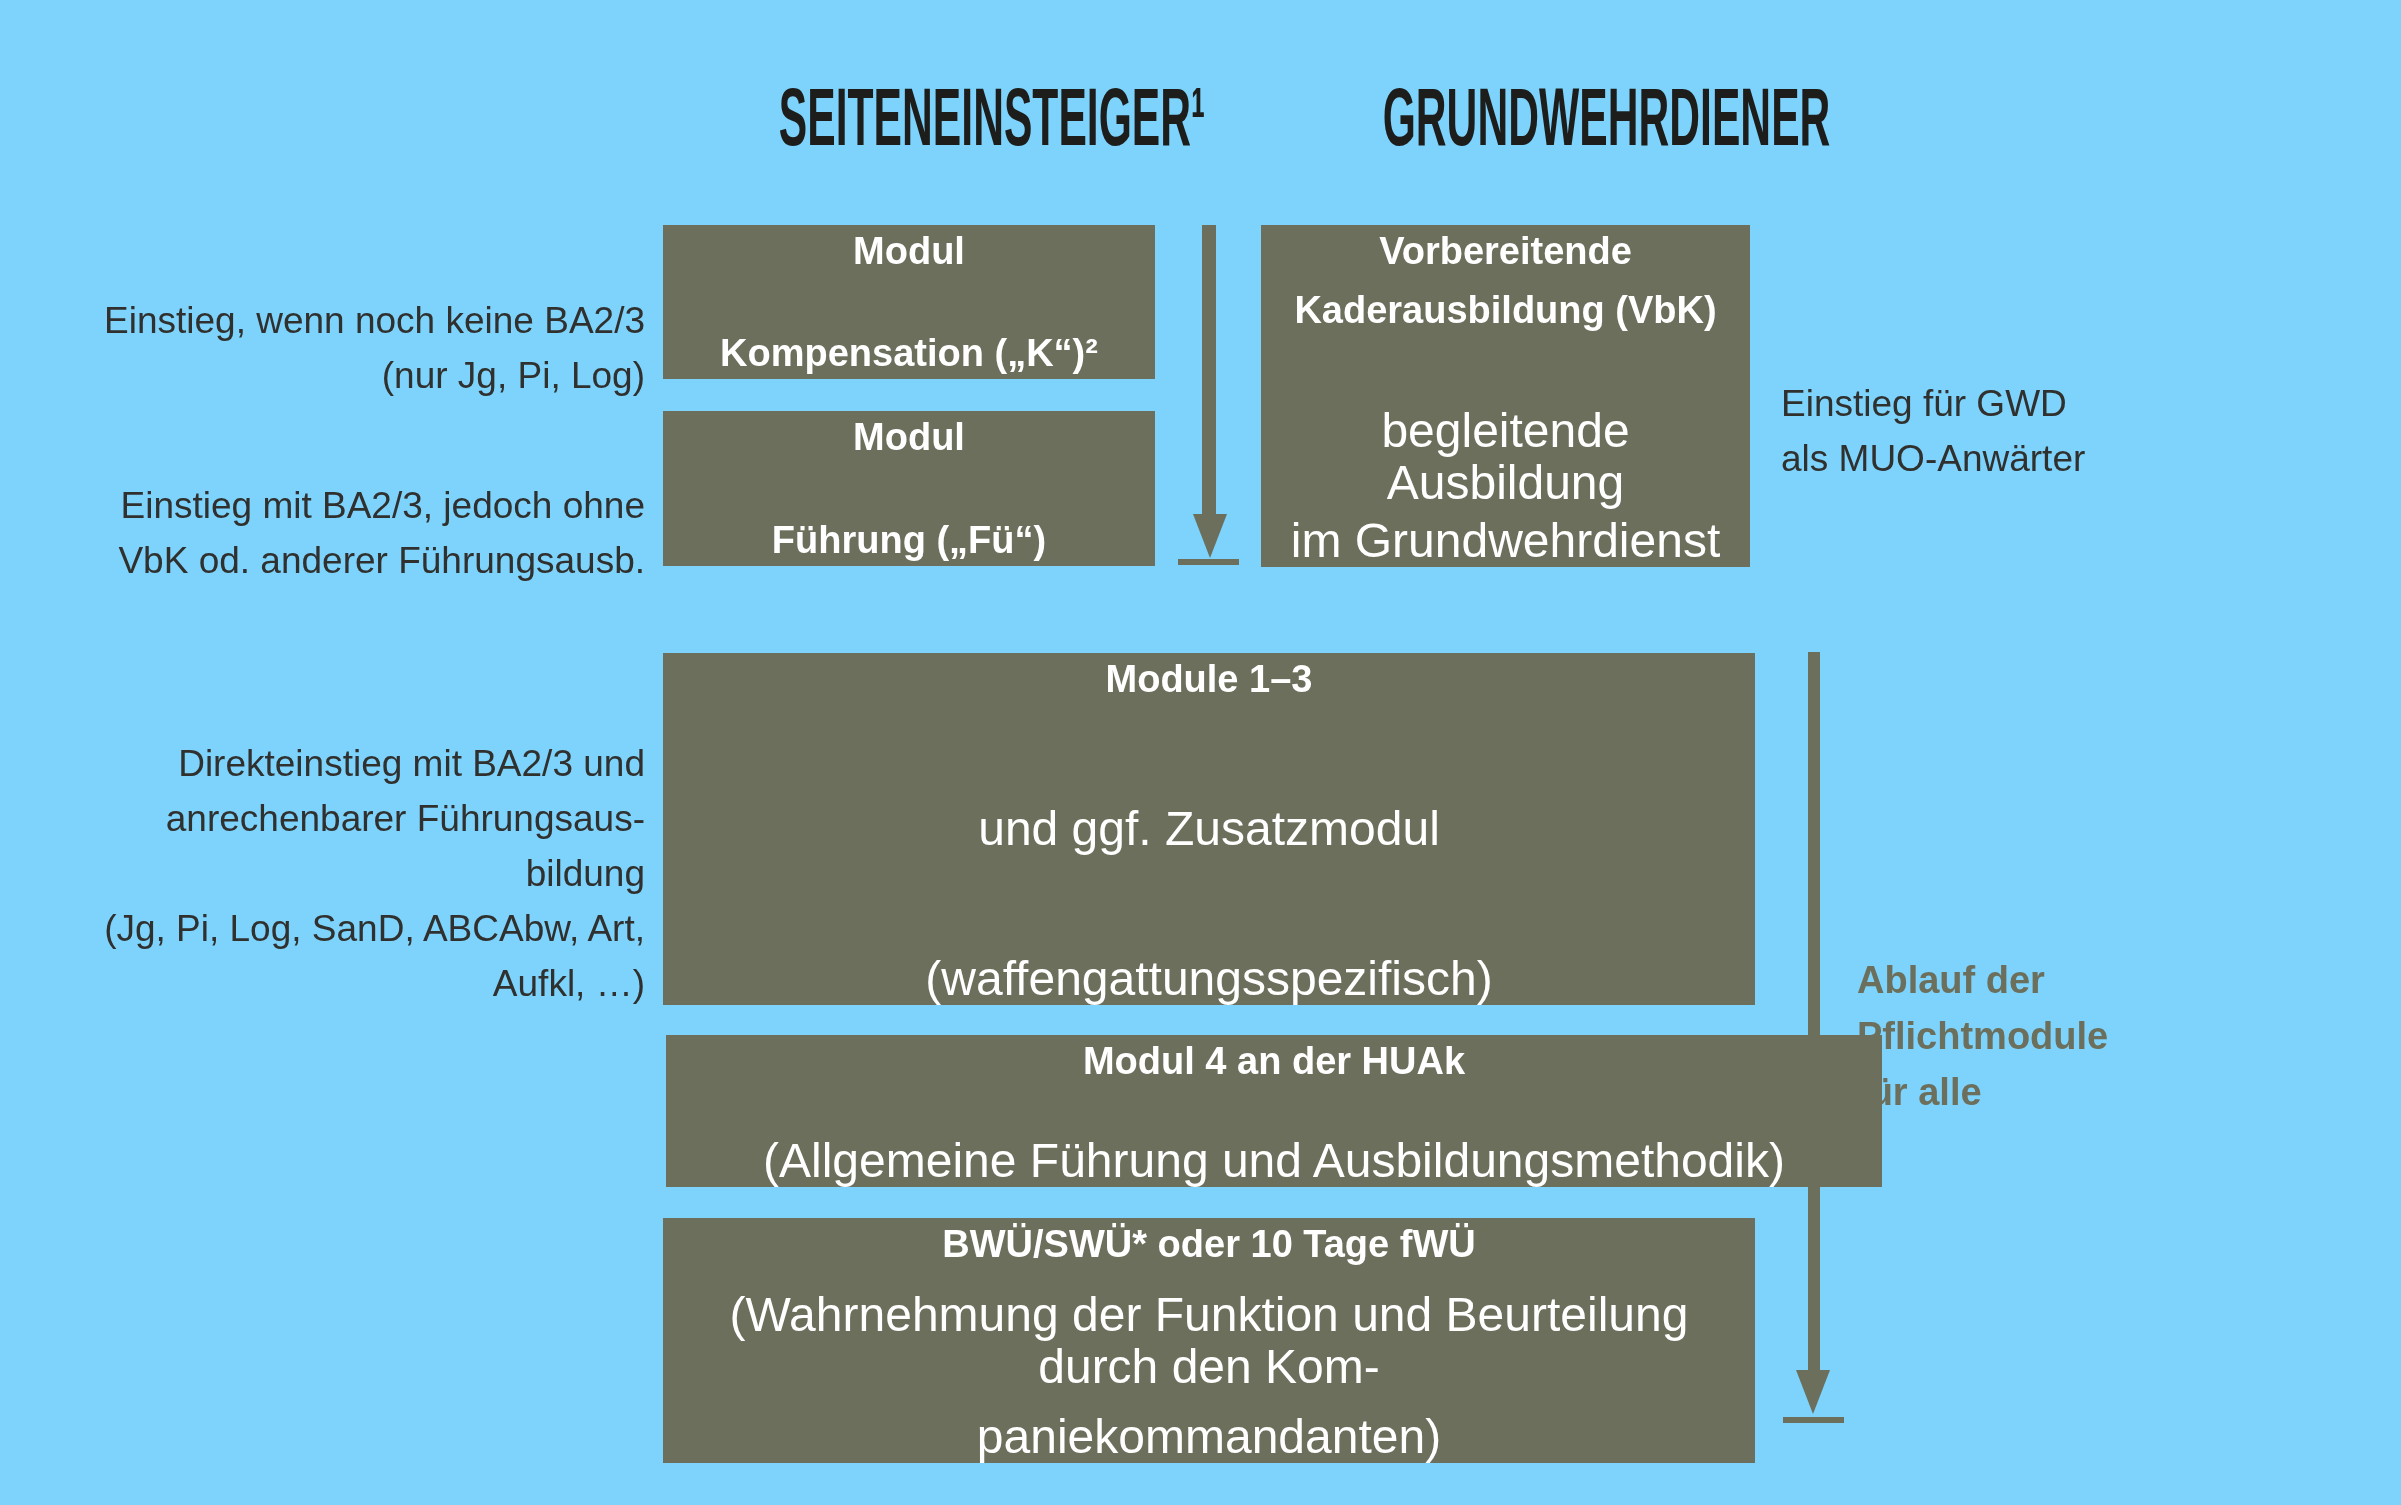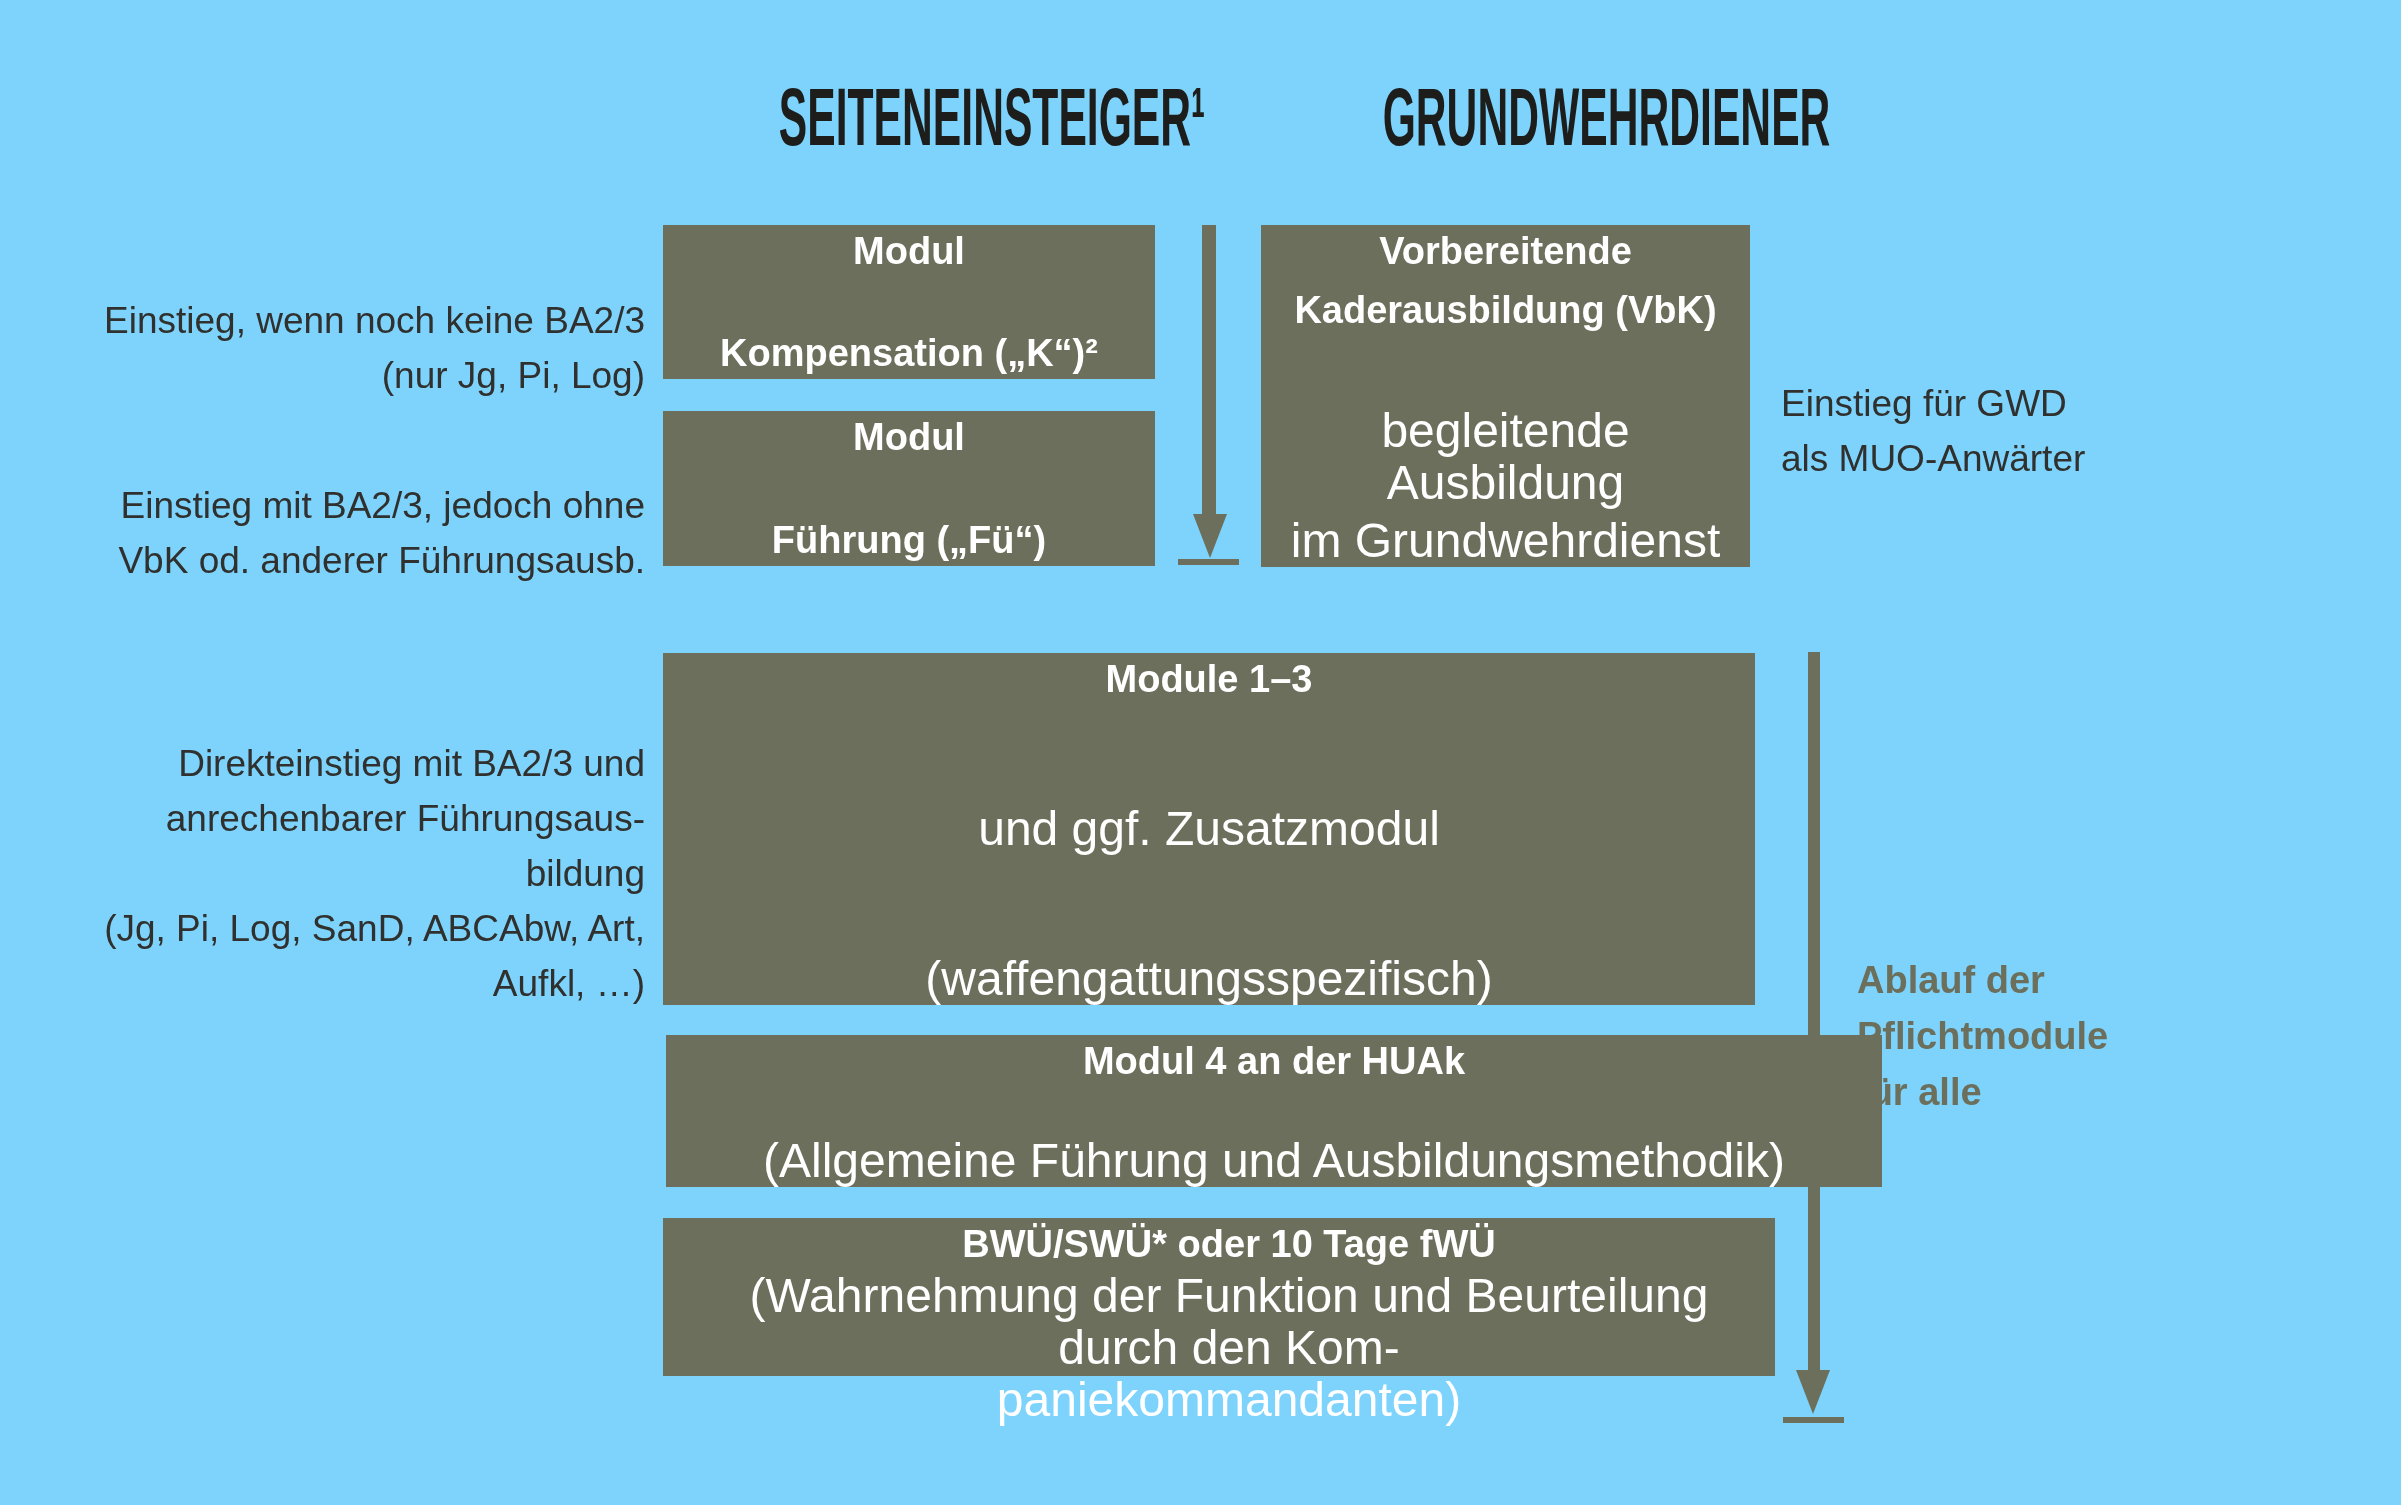--- a/index.html
+++ b/index.html
@@ -127,21 +127,21 @@
     <div class="t">Module 1–3</div>
     <div class="r">und ggf. Zusatzmodul</div>
     <div class="r">(waffengattungsspezifisch)</div>
   </div>
 
   <div class="box" style="left:666px;top:1035px;width:1216px;height:152px;">
     <div class="t">Modul 4 an der HUAk</div>
     <div class="r">(Allgemeine Führung und Ausbildungsmethodik)</div>
   </div>
 
-  <div class="box" style="left:663px;top:1218px;width:1092px;height:158px;padding-left:20px;">
+  <div class="box" style="left:663px;top:1218px;width:1092px;height:245px;">
     <div class="t">BWÜ/SWÜ* oder 10 Tage fWÜ</div>
     <div class="r">(Wahrnehmung der Funktion und Beurteilung durch den Kom-</div>
     <div class="r">paniekommandanten)</div>
   </div>
 
   <div>
     <div class="shaft" style="left:1202px;top:225px;width:14px;height:290px;"></div>
     <div class="ahead" style="left:1193px;top:514px;"></div>
     <div class="hbar" style="left:1178px;top:559px;width:61px;height:5.7px;"></div>
   </div>

